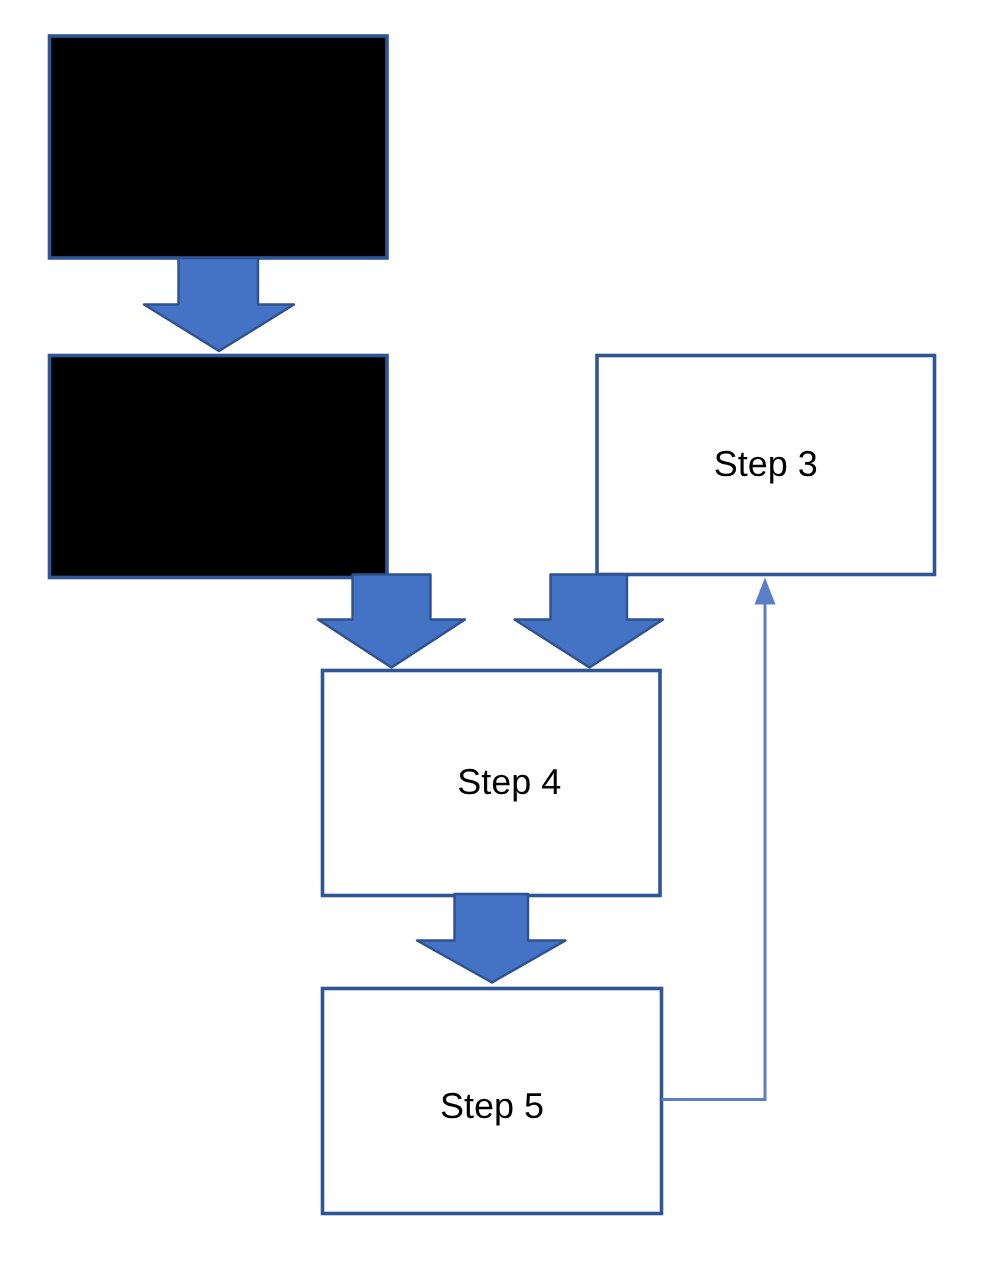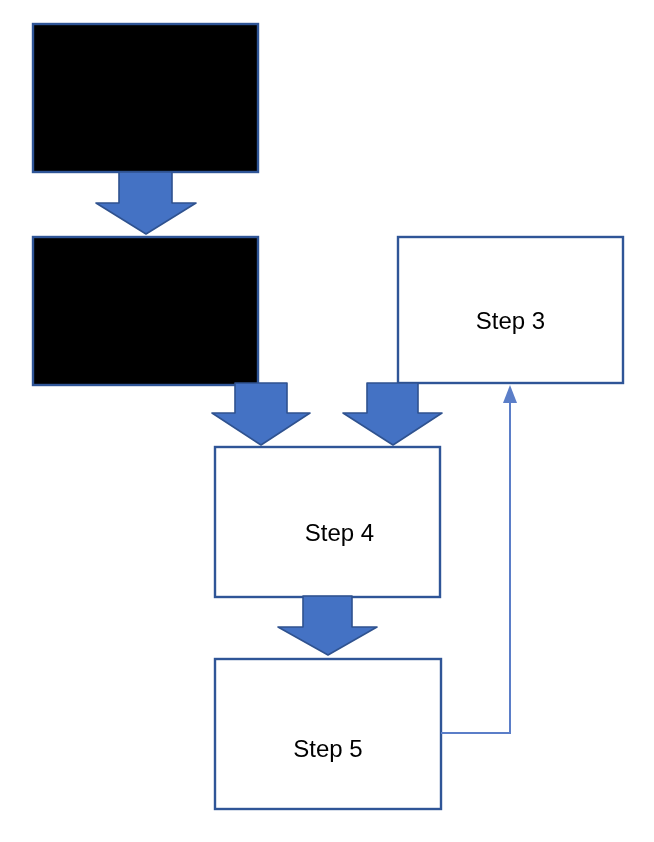--- a/index.html
+++ b/index.html
@@ -55,21 +55,20 @@
   .label {
     position: absolute;
     display: flex;
     flex-direction: column;
     align-items: center;
     justify-content: center;
     text-align: center;
     color: var(--text);
     font-size: 24px;
     line-height: 30px;
-    margin-top: 11px;
   }
   .label-step3 { left: 398px; top: 237px; width: 225px; height: 146px; }
   .label-step4 { left: 215px; top: 447px; width: 249px; height: 150px; }
   .label-step5 { left: 215px; top: 659px; width: 226px; height: 174px; padding-bottom: 16px; }
 </style>
 </head>
 <body>
 
 <div class="canvas">
 

